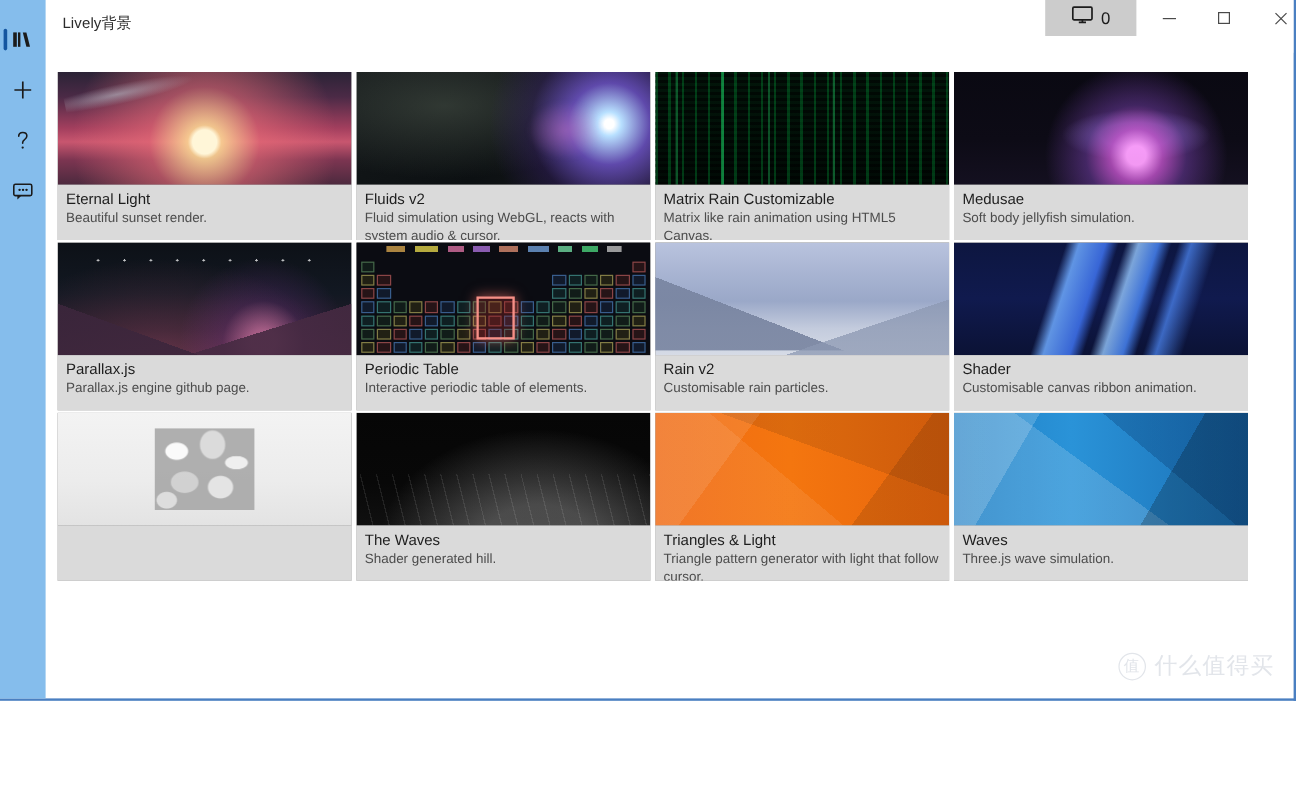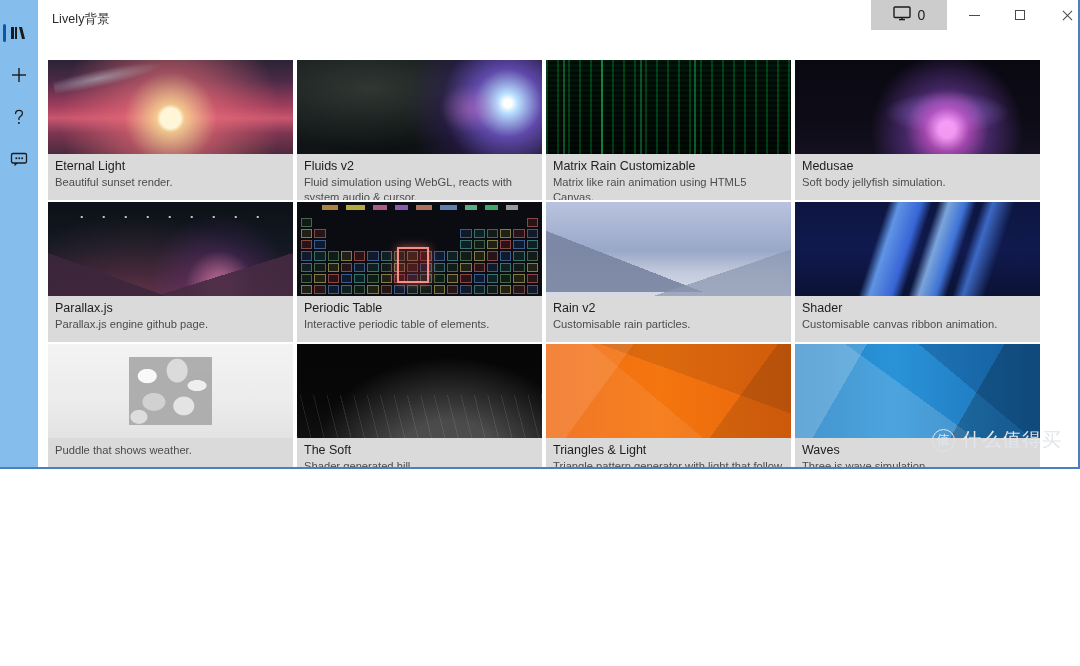--- a/index.html
+++ b/index.html
@@ -8,21 +8,21 @@
     width: 1080px;
     height: 666px;
     overflow: hidden;
     font-family: "Liberation Sans", sans-serif;
     background: #ffffff;
   }
 
   #app {
     position: relative;
     width: 1080px;
-    height: 469px;
+    height: 584px;
     background: #ffffff;
     border-right: 2px solid #4a7fc1;
     border-bottom: 2px solid #4a7fc1;
     overflow: hidden;
   }
 
   
   #sidebar {
     position: absolute;
     left: 0; top: 0;
@@ -674,29 +674,28 @@
           <div class="card-desc">Customisable canvas ribbon animation.</div>
         </div>
       </div>
       <div class="card">
         <div class="thumb">
           <div class="art-ripples">
             <div class="pebbles"></div>
           </div>
         </div>
         <div class="meta tinted-light">
-          <div class="card-desc">Puddle that shows weather.</div>
         </div>
       </div>
       <div class="card">
         <div class="thumb">
           <div class="art-hill"></div>
         </div>
         <div class="meta tinted-light">
-          <div class="card-title">The Soft</div>
+          <div class="card-title">The Waves</div>
           <div class="card-desc">Shader generated hill.</div>
         </div>
       </div>
       <div class="card">
         <div class="thumb">
           <div class="art-triangles"></div>
         </div>
         <div class="meta tinted-light">
           <div class="card-title">Triangles &amp; Light</div>
           <div class="card-desc">Triangle pattern generator with light that follow cursor.</div>

